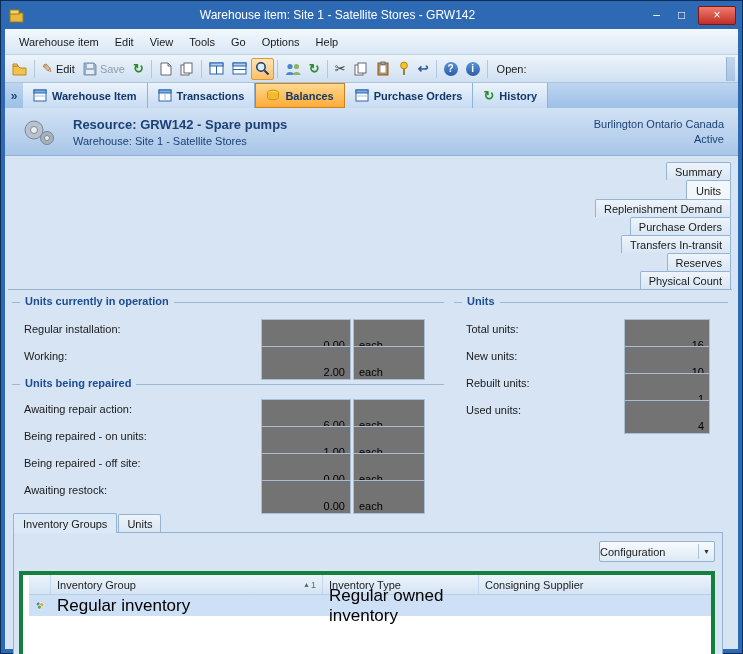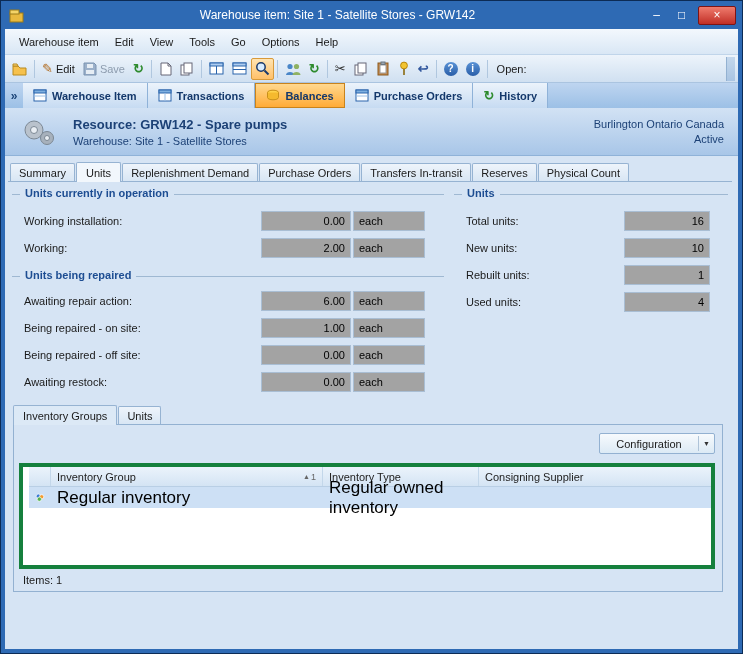--- a/index.html
+++ b/index.html
@@ -56,52 +56,52 @@
   .header { height: 48px; background: linear-gradient(#d2e2f4,#a8c6e8); border-bottom: 1px solid #8fb2d8;
             display: flex; align-items: center; padding: 0 14px 0 16px; }
   .header-icon { margin-right: 16px; display: inline-flex; }
   .res-line { font-size: 13px; font-weight: bold; color: #1c4176; }
   .wh-line { font-size: 11px; color: #1c4176; margin-top: 3px; }
   .header-right { margin-left: auto; text-align: right; font-size: 11px; color: #1c4176; }
   .header-right div + div { margin-top: 3px; }
 
   
   .content { flex: 1; background: #d6e4f4; padding: 6px 6px 0 3px; display: flex; flex-direction: column; }
-  .tabstrip { display: flex; align-items: flex-end; padding-left: 2px; position: relative; z-index: 2; }
+  .tabstrip { display: flex; align-items: flex-end; padding-left: 2px; position: relative; z-index: 2; flex-direction: column; }
   .tab { font-size: 11px; padding: 3px 8px 2px 8px; background: linear-gradient(#eef4fb,#d8e6f4);
          border: 1px solid #96b3d2; border-bottom: none; margin-right: 1px; border-radius: 2px 2px 0 0; color: #1a1a1a; }
   .tab.selected { background: #f2f7fc; padding: 4px 9px 3px 9px; margin-bottom: -1px; }
   .panel { flex: 1; border-top: 1px solid #96b3d2; position: relative; background: #d6e4f4; }
 
   
   .gbox { position: absolute; border-top: 1px solid #9fb8d2; }
   .gcap { position: absolute; top: -8px; left: 8px; background: #d6e4f4; padding: 0 5px; font-size: 11px;
           font-weight: bold; color: #1d4d92; white-space: nowrap; }
   .grow { position: absolute; left: 10px; right: 10px; height: 21px; }
   .glabel { position: absolute; left: 2px; top: 4px; font-size: 11px; color: #1a1a1a; white-space: nowrap; }
-  .vbox, .ubox { position: absolute; height: 20px; border: 1px solid #a9bed4; background: #a3a3a3;
-                 font-size: 11px; line-height: 18px; padding: 0 5px; color: #000; }
+  .vbox, .ubox { position: absolute; height: 20px; border: 1px solid #a9bed4; background: #737373;
+                 font-size: 11px; line-height: 18px; padding: 16px 5px; color: #000; }
   .vbox { left: 239px; width: 90px; text-align: right; }
   .ubox { left: 331px; width: 72px; text-align: left; }
   .vbox.r { left: auto; right: 8px; width: 86px; }
 
   
   .btabs { position: absolute; top: 223px; left: 5px; display: flex; align-items: flex-end; z-index: 2; }
   .btabs .tab.selected { background: #dce9f6; margin-bottom: -1px; }
   .bpanel { position: absolute; top: 242px; left: 5px; right: 9px; height: 168px;
             border: 1px solid #93b1d1; background: #d6e4f4; }
   .combo { position: absolute; top: 8px; left: 5px; width: 554px; height: 21px; background: #fff;
            border: 1px solid #7f9db9; display: flex; align-items: center; font-size: 11px; }
   .combo .ctext { flex: 1; padding-left: 4px; color: #000; }
   .combo .carrow { width: 16px; text-align: center; font-size: 7px; color: #333; }
   .cicon { margin-left: 3px; display: inline-flex; }
   .cfgbtn { position: absolute; top: 8px; right: 7px; width: 116px; height: 21px;
             background: linear-gradient(#f7fafd,#dceaf5); border: 1px solid #93b1d1; border-radius: 2px;
             display: flex; align-items: center; font-size: 11px; color: #1a1a1a; }
-  .cfgbtn .clabel { flex: 1; text-align: center; }
+  .cfgbtn .clabel { flex: 1; }
   .cfgbtn .csep { width: 1px; height: 15px; background: #aec3d8; }
   .cfgbtn .carr { width: 15px; text-align: center; font-size: 7px; color: #333; }
 
   .grid { position: absolute; top: 38px; left: 5px; right: 7px; height: 106px; background: #fff;
           border: 4px solid #15803d; overflow: hidden; padding-left: 6px; }
   .thead { display: flex; height: 20px; background: linear-gradient(#ebf3fb,#d4e4f4); border-bottom: 1px solid #b9cfe5; }
   .th { display: flex; align-items: center; padding: 0 6px; font-size: 11px; color: #222;
         border-right: 1px solid #c3d7ea; }
   .c0 { width: 22px; padding: 0; }
   .c1 { width: 272px; }
@@ -348,40 +348,40 @@
         <span class="tab">Transfers In-transit</span>
         <span class="tab">Reserves</span>
         <span class="tab">Physical Count</span>
       </div>
 
       <div class="panel">
 
         <div class="gbox" style="left:4px;top:12px;width:432px;height:74px">
           <span class="gcap">Units currently in operation</span>
           <div class="grow" style="top:16px">
-            <span class="glabel">Working installation:</span>
+            <span class="glabel">Regular installation:</span>
             <span class="vbox">0.00</span>
             <span class="ubox">each</span>
           </div>
           <div class="grow" style="top:43px">
             <span class="glabel">Working:</span>
             <span class="vbox">2.00</span>
             <span class="ubox">each</span>
           </div>
         </div>
 
         <div class="gbox" style="left:4px;top:94px;width:432px;height:122px">
           <span class="gcap">Units being repaired</span>
           <div class="grow" style="top:14px">
             <span class="glabel">Awaiting repair action:</span>
             <span class="vbox">6.00</span>
             <span class="ubox">each</span>
           </div>
           <div class="grow" style="top:41px">
-            <span class="glabel">Being repaired - on site:</span>
+            <span class="glabel">Being repaired - on units:</span>
             <span class="vbox">1.00</span>
             <span class="ubox">each</span>
           </div>
           <div class="grow" style="top:68px">
             <span class="glabel">Being repaired - off site:</span>
             <span class="vbox">0.00</span>
             <span class="ubox">each</span>
           </div>
           <div class="grow" style="top:95px">
             <span class="glabel">Awaiting restock:</span>

